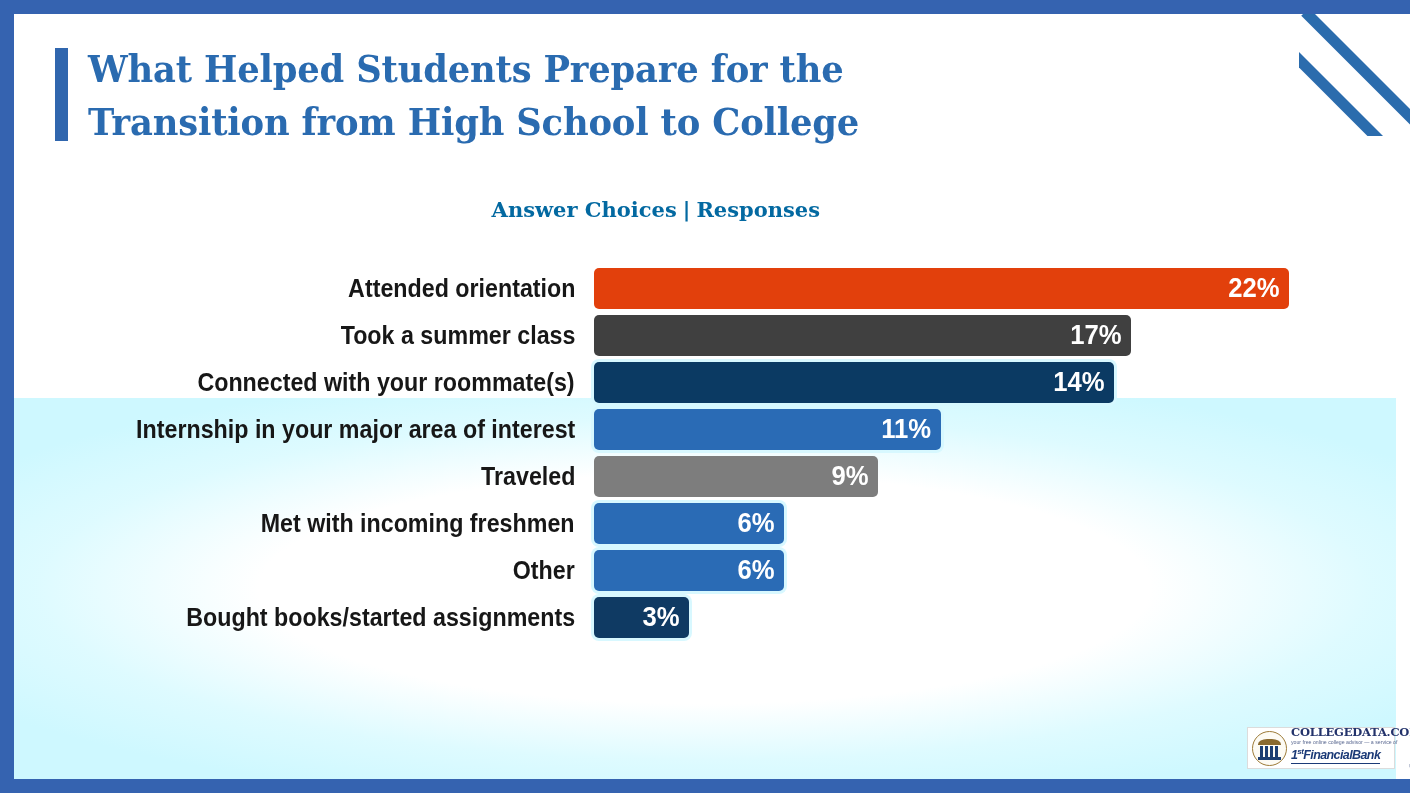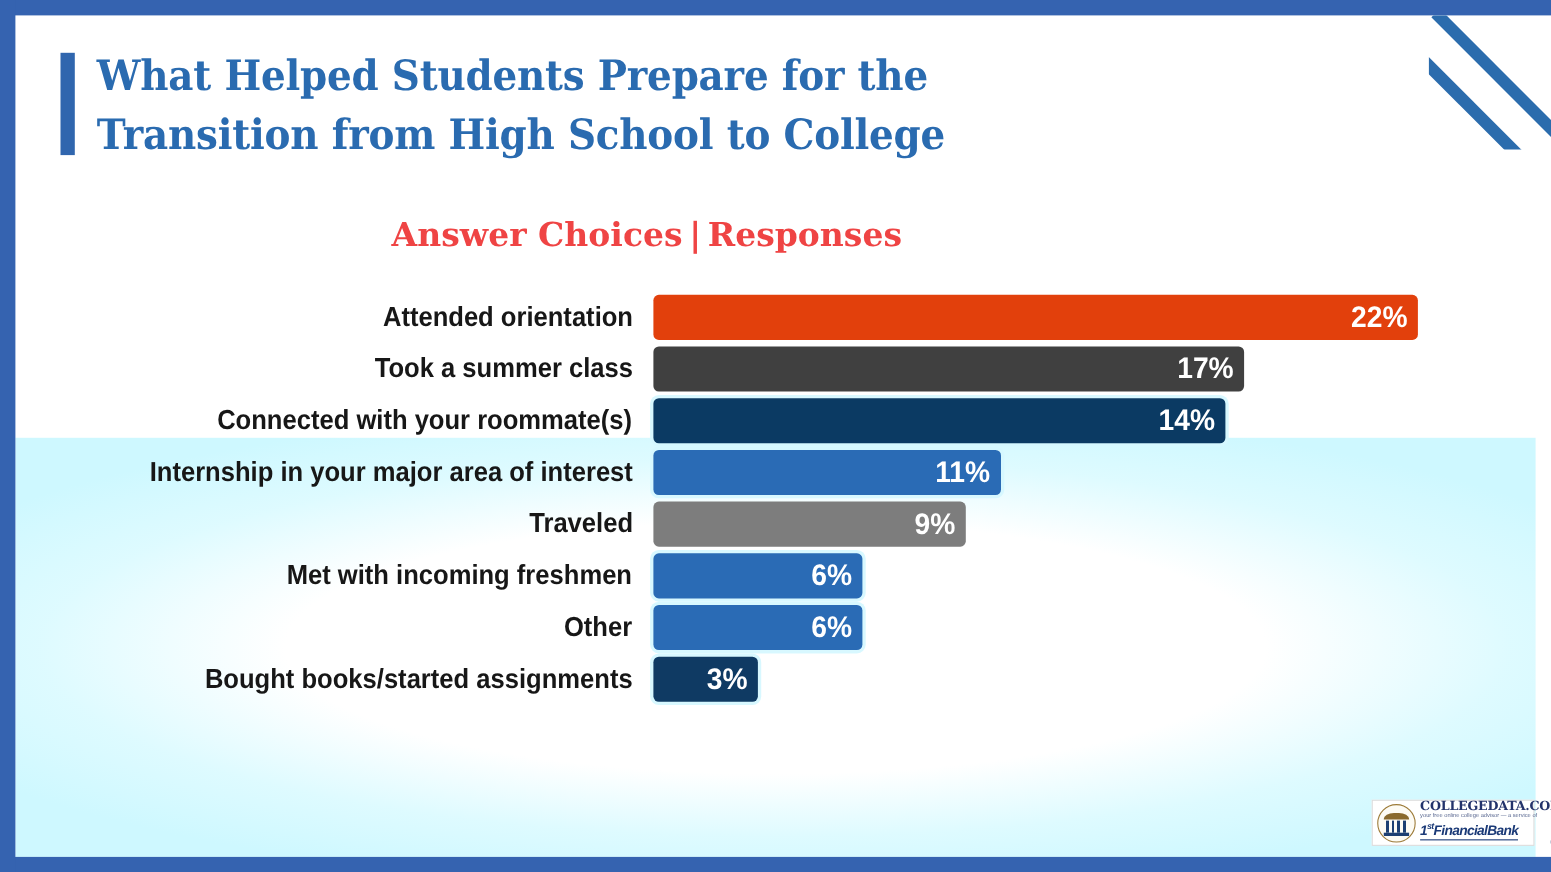--- a/index.html
+++ b/index.html
@@ -93,24 +93,24 @@
   .title .tline { display: block; white-space: nowrap; }
 
   
   .col-header {
     position: absolute;
     top: 197px;
     left: 120px;
     width: 700px;
     text-align: right;
     z-index: 10;
-    color: #ef4444;
+    color: #0369a1;
     font-family: "DejaVu Serif", "Liberation Serif", serif;
     font-weight: bold;
-    font-size: 30px;
+    font-size: 21px;
     white-space: nowrap;
     letter-spacing: 0px;
   }
   .col-header .sep { padding: 0 6px; font-weight: bold; }
 
   
   .chart {
     position: absolute;
     left: 0;
     top: 268px;
@@ -288,21 +288,21 @@
         </div>
       </div>
       <div class="row">
         <div class="row-label">Connected with your roommate(s)</div>
         <div class="bar glowed" style="width: 520px; background: rgb(11, 58, 99);">
           <span class="val">14%</span>
         </div>
       </div>
       <div class="row">
         <div class="row-label">Internship in your major area of interest</div>
-        <div class="bar glowed" style="width: 316px; background: rgb(42, 107, 181);">
+        <div class="bar glowed" style="width: 347px; background: rgb(42, 107, 181);">
           <span class="val">11%</span>
         </div>
       </div>
       <div class="row">
         <div class="row-label">Traveled</div>
         <div class="bar" style="width: 284.4px; background: rgb(125, 125, 125);">
           <span class="val">9%</span>
         </div>
       </div>
       <div class="row">

